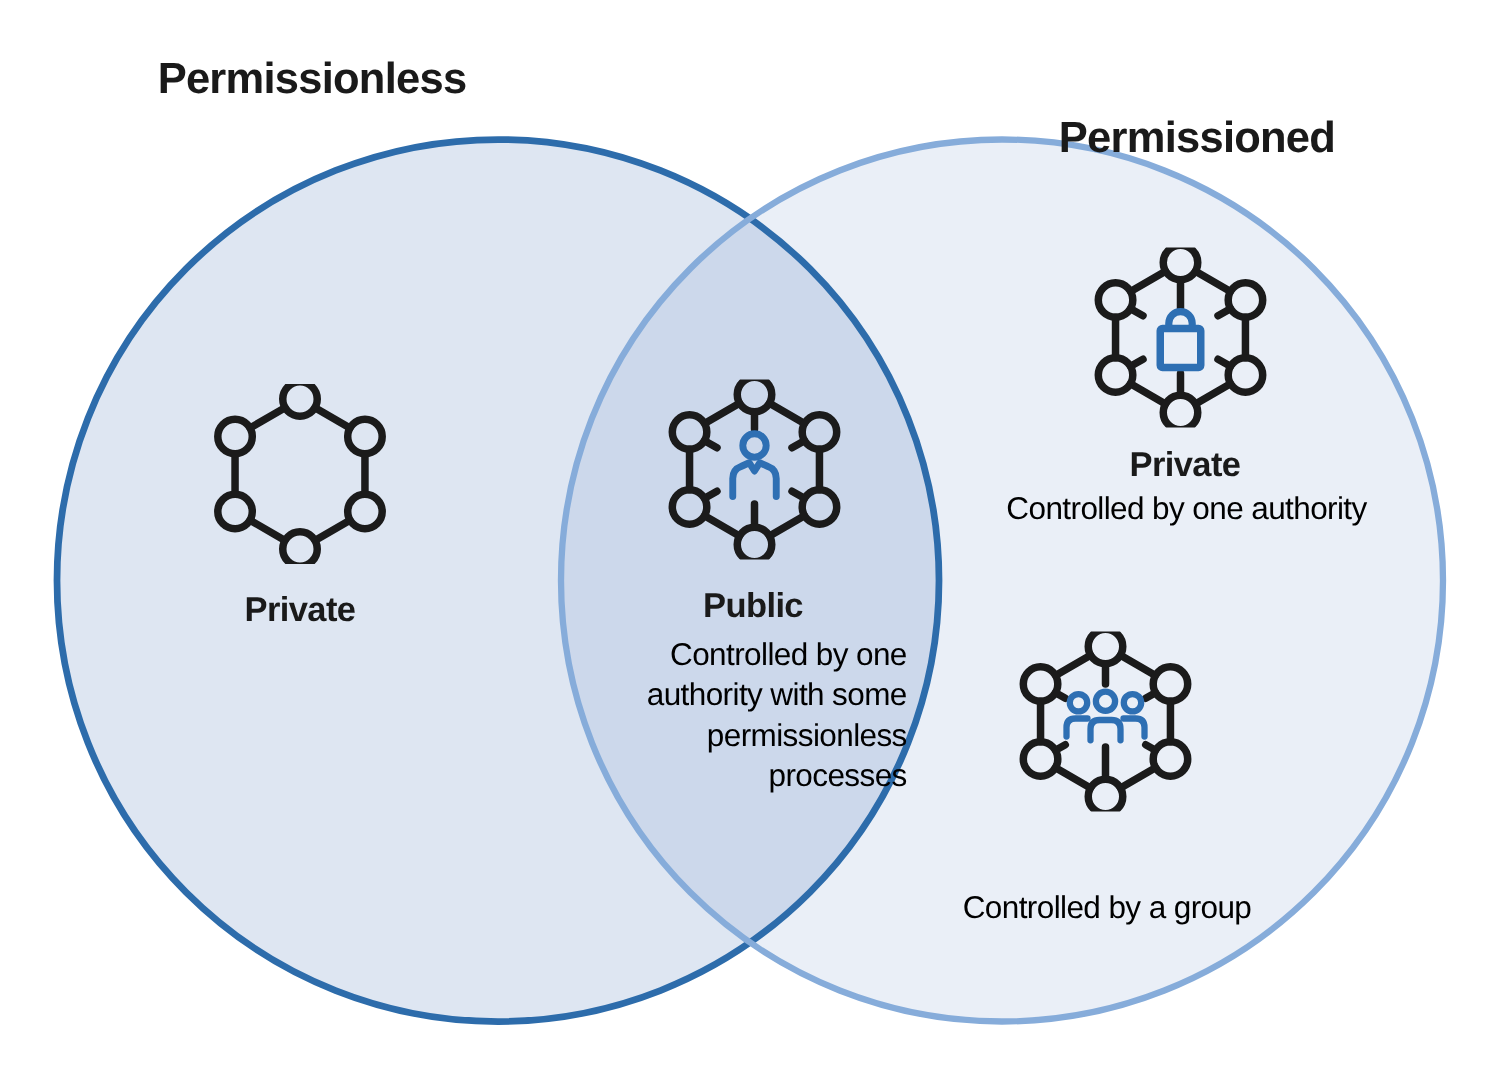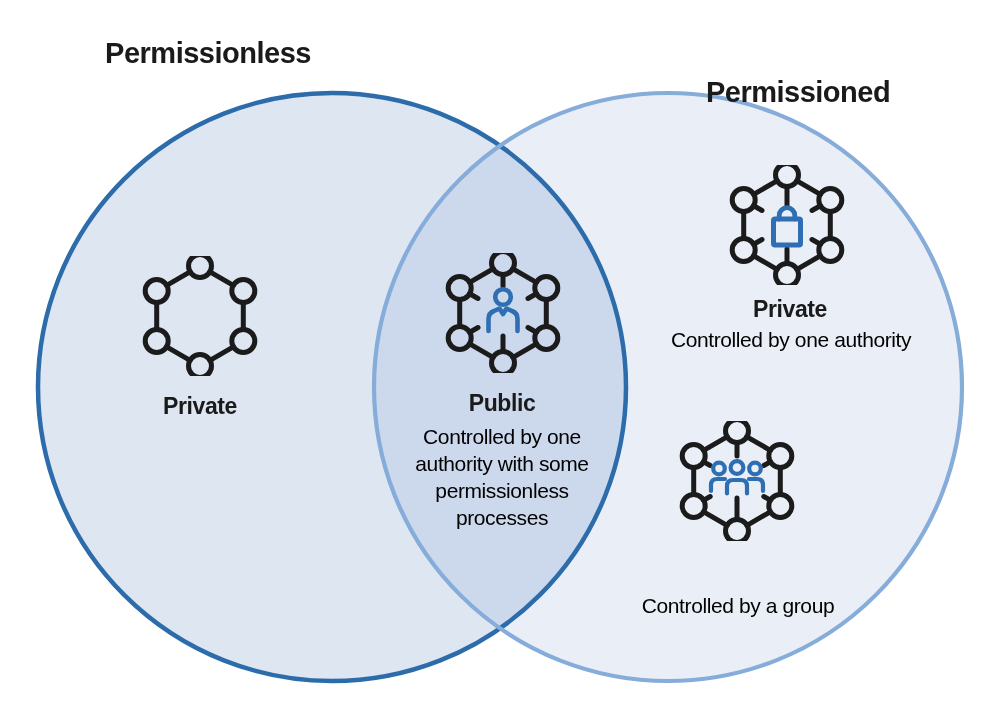--- a/index.html
+++ b/index.html
@@ -13,21 +13,21 @@
   }
   .layer{position:absolute;left:0;top:0;}
   .icon{position:absolute;width:120px;height:120px;}
   .icon .line{stroke:#1b1b1b;stroke-width:5;fill:none;stroke-linecap:round;}
   .icon .node{stroke:#1b1b1b;stroke-width:5;fill:none;}
   .icon .accent{stroke:#2e6fb3;fill:none;stroke-linecap:round;stroke-linejoin:round;}
   .txt{position:absolute;transform:translateX(-50%);text-align:center;white-space:nowrap;}
   .set-title{font-size:29px;font-weight:700;letter-spacing:-0.5px;}
   .region-label{font-size:23px;font-weight:700;letter-spacing:-0.4px;}
   .region-desc{font-size:21px;letter-spacing:-0.4px;color:#000000;}
-  .region-desc.wrap{white-space:normal;width:205px;line-height:27px;}
+  .region-desc.wrap{white-space:normal;width:205px;line-height:27px;text-align:right;}
 </style>
 </head>
 <body>
 
 <div class="canvas">
 
   <svg class="layer" width="1000" height="716" viewBox="0 0 1000 716">
     <circle cx="332" cy="387" r="294" fill="#4a76b8" fill-opacity="0.18"></circle>
     <circle cx="668" cy="387" r="294" fill="#4a76b8" fill-opacity="0.115"></circle>
     <circle cx="332" cy="387" r="294" fill="none" stroke="#2d6cab" stroke-width="4.5"></circle>

